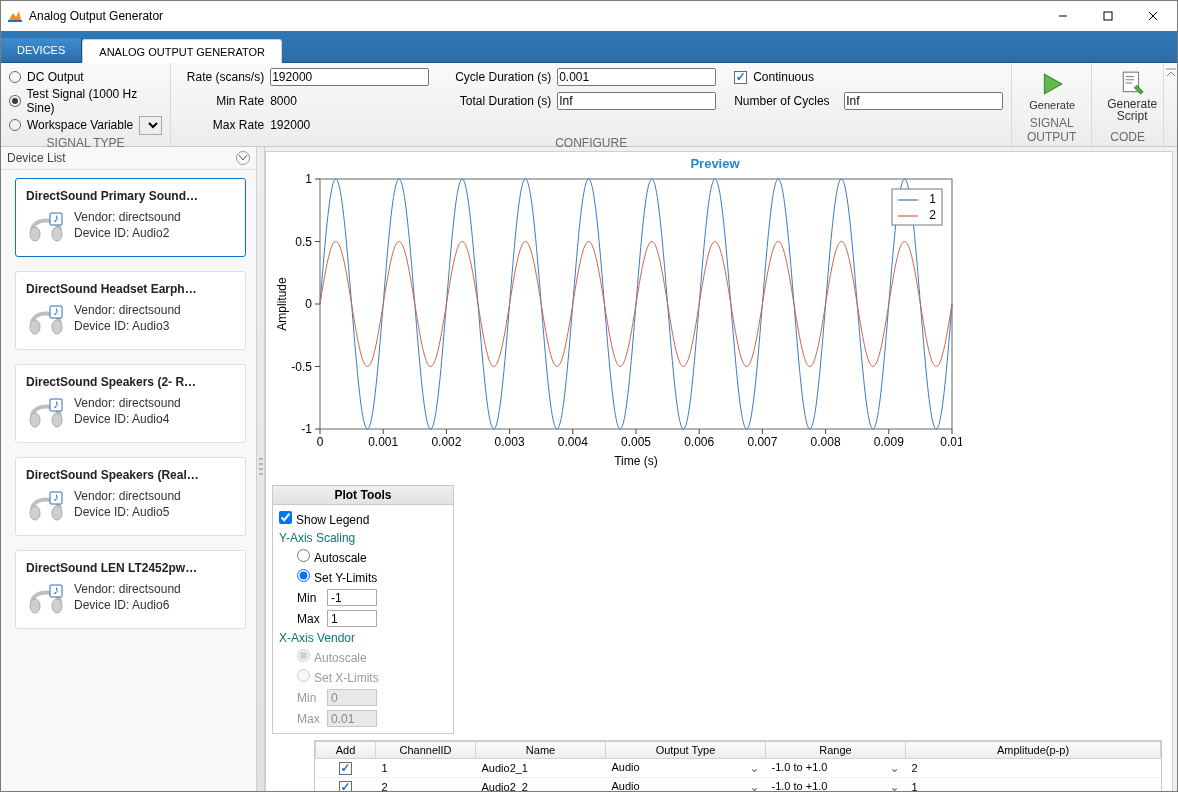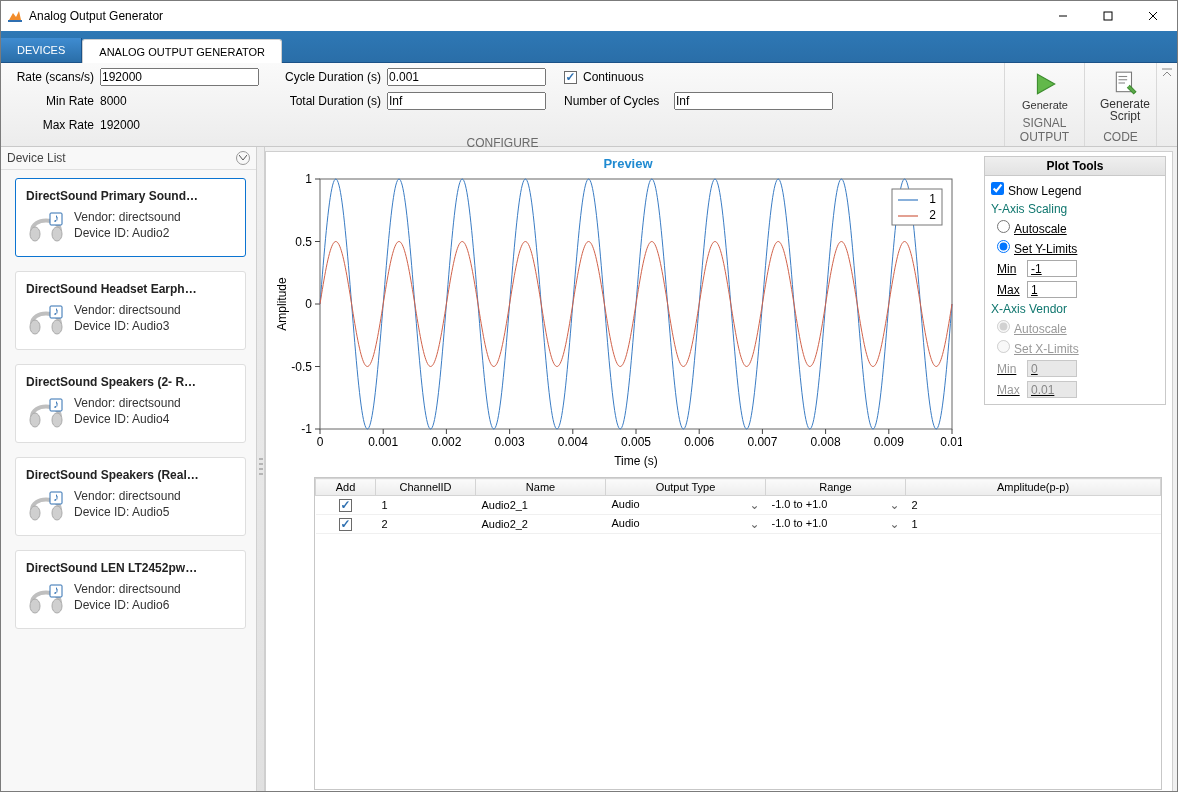--- a/index.html
+++ b/index.html
@@ -44,29 +44,29 @@
 .card .meta { color:#333; line-height:16px;}
 svg.headphones { width:40px; height:34px;}
 
 
 .vdiv { width:8px; background: linear-gradient(#eee,#e0e0e0); border-right:1px solid #cfcfcf; position:relative;}
 .vdiv .grip { position:absolute; left:2px; top:50%; width:4px; height:30px; transform:translateY(-50%); }
 .vdiv .grip div{ width:4px; height:2px; background:#b5b5b5; margin-bottom:3px;}
 
 
 .main { flex:1; background:#fff; display:flex; flex-direction:column; border:1px solid #cfcfcf; margin:4px 4px 4px 0;}
-.preview-wrap { display:flex; padding:4px 6px 0 6px; gap:0; }
+.preview-wrap { display:flex; padding:4px 14px 0 6px; gap:14px;flex-direction:column; }
 .chart { flex:1; position:relative;}
 .chart .title { color:#1f8ad1; font-weight:bold; font-size:13px; text-align:center;}
 .chart svg { display:block;}
 .ptools { width:182px; }
 .ptools .hd { background:linear-gradient(#efefef,#e2e2e2); border:1px solid #c9c9c9; text-align:center; font-weight:bold; padding:2px 0;}
 .ptools .body2 { border:1px solid #c9c9c9; border-top:none; padding:6px 6px; background:#fff; font-size:11px; display:flex; flex-direction:column; gap:4px;}
 .ptools .sec { color:#0f766e;}
-.ptools .indent { margin-left:6px;text-decoration:underline;}
+.ptools .indent { margin-left:18px;}
 .ptools .mm { display:flex; align-items:center; gap:4px; }
 .ptools .mm input { width:50px; height:17px; border:1px solid #a9a9a9; padding:0 3px;}
 .ptools .mm.dis input { background:#e8e8e8; color:#888; border-color:#c8c8c8;}
 .ptools input[type=checkbox], .ptools input[type=radio]{ margin-right:4px;}
 
 
 .grid { margin:6px 10px 4px 48px; border:1px solid #c7c7c7; flex:1; background:#fff;}
 .grid table { border-collapse:collapse; width:100%;}
 .grid th { background:linear-gradient(#fbfbfb,#ececec); border:1px solid #d4d4d4; font-weight:normal; padding:2px 6px; text-align:center; font-size:11px;}
 .grid td { border-bottom:1px solid #f0f0f0; padding:2px 6px; font-size:11px; text-align:left;}
@@ -105,20 +105,38 @@
       </svg>
     </div>
 </div>
 
 <div class="tabstrip">
   <div class="tab left">DEVICES</div>
   <div class="tab active">ANALOG OUTPUT GENERATOR</div>
 </div>
 
 <div class="ribbon">
+  <div class="group" style="width:256px;">
+    <div class="opts">
+      <div class="row">
+          <span class="radio"></span>
+          <span>DC Output</span>
+        </div>
+      <div class="row">
+          <span class="radio on"></span>
+          <span>Test Signal (1000 Hz Sine)</span>
+        </div>
+      <div class="row">
+          <span class="radio"></span>
+          <span>Workspace Variable</span>
+        <select style="flex:1;height:19px;border:1px solid #a9a9a9;background:#eee;"></select>
+      </div>
+    </div>
+    <div class="label">SIGNAL TYPE</div>
+  </div>
 
   <div class="group" style="flex:1;">
     <div style="display:flex; gap:18px;">
       <div class="opts">
         <div class="row">
             <span style="width:85px;text-align:right;">Rate (scans/s)</span>
             <input class="nf" value="192000" style="">
           </div>
         <div class="row">
             <span style="width:85px;text-align:right;">Min Rate</span>

